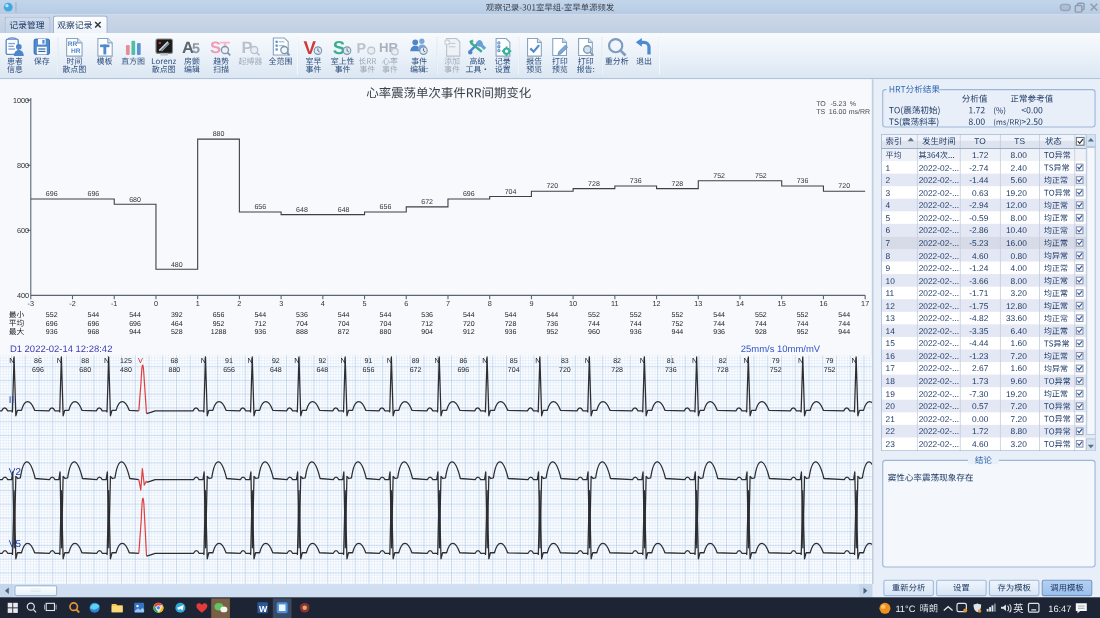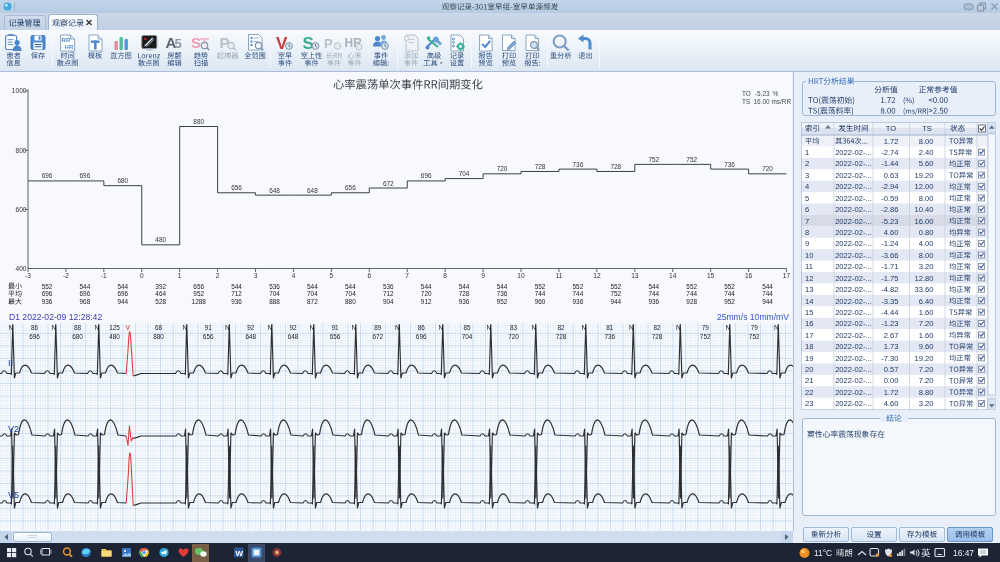--- a/index.html
+++ b/index.html
@@ -126,22 +126,22 @@
       <text x="464.1" y="303.9" font-size="6.4" fill="#222" text-anchor="middle" style="font-family:&quot;Liberation Sans&quot;,sans-serif">936</text>
       <text x="502.1" y="303.9" font-size="6.4" fill="#222" text-anchor="middle" style="font-family:&quot;Liberation Sans&quot;,sans-serif">952</text>
       <text x="540.0" y="303.9" font-size="6.4" fill="#222" text-anchor="middle" style="font-family:&quot;Liberation Sans&quot;,sans-serif">960</text>
       <text x="577.9" y="303.9" font-size="6.4" fill="#222" text-anchor="middle" style="font-family:&quot;Liberation Sans&quot;,sans-serif">936</text>
       <text x="615.8" y="303.9" font-size="6.4" fill="#222" text-anchor="middle" style="font-family:&quot;Liberation Sans&quot;,sans-serif">944</text>
       <text x="653.8" y="303.9" font-size="6.4" fill="#222" text-anchor="middle" style="font-family:&quot;Liberation Sans&quot;,sans-serif">936</text>
       <text x="691.7" y="303.9" font-size="6.4" fill="#222" text-anchor="middle" style="font-family:&quot;Liberation Sans&quot;,sans-serif">928</text>
       <text x="729.6" y="303.9" font-size="6.4" fill="#222" text-anchor="middle" style="font-family:&quot;Liberation Sans&quot;,sans-serif">952</text>
       <text x="767.5" y="303.9" font-size="6.4" fill="#222" text-anchor="middle" style="font-family:&quot;Liberation Sans&quot;,sans-serif">944</text>
     </svg>
-    <div style="position:absolute;left:9px;top:312px;width:200px;font:8.6px 'Liberation Sans',sans-serif;color:#3c3cb4;">D1 2022-02-09 12:28:42</div>
-    <div style="position:absolute;left:630px;top:312px;width:159px;text-align:right;font:8.6px 'Liberation Sans',sans-serif;color:#3355cc;">25mm/s 10mm/mV</div>
+    <div style="position:absolute;left:9px;top:312px;width:200px;font:8.6px 'Liberation Sans',sans-serif;color:#3c3cb4;">D1 2022-02-14 12:28:42</div>
+    <div style="position:absolute;left:630px;top:312px;width:159px;text-align:center;font:8.6px 'Liberation Sans',sans-serif;color:#3355cc;">25mm/s 10mm/mV</div>
     <svg style="position:absolute;left:0;top:323px" width="793" height="207.5" viewBox="0 323 793 207.5">
       <defs>
         <pattern id="gm" width="2.5" height="2.5" patternUnits="userSpaceOnUse">
           <path d="M0 0H2.5M0 0V2.5" stroke="#cfe0f2" stroke-width="0.65" fill="none"></path>
         </pattern>
         <pattern id="gM" width="12.5" height="12.5" patternUnits="userSpaceOnUse" patternTransform="translate(10 8)">
           <path d="M0 0H12.5M0 0V12.5" stroke="#aec9e8" stroke-width="1" fill="none"></path>
         </pattern>
       </defs>
       <rect x="0" y="323" width="793" height="207.5" fill="#fbfdff"></rect>

